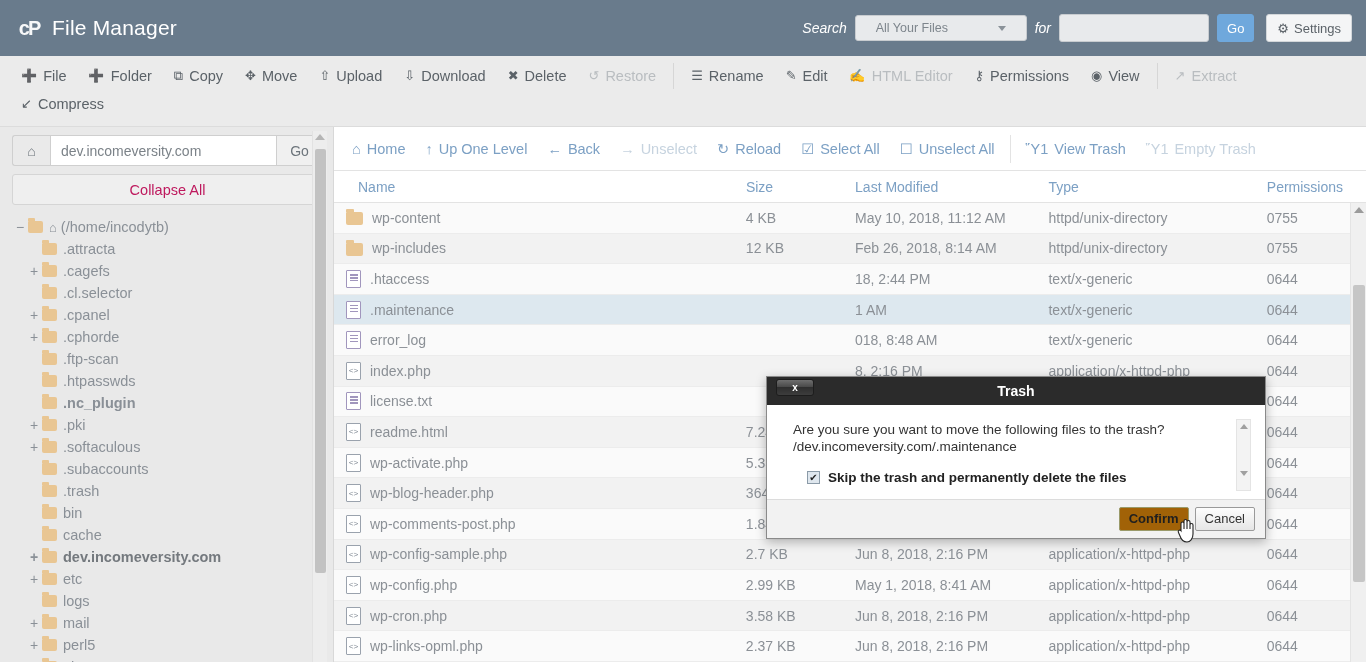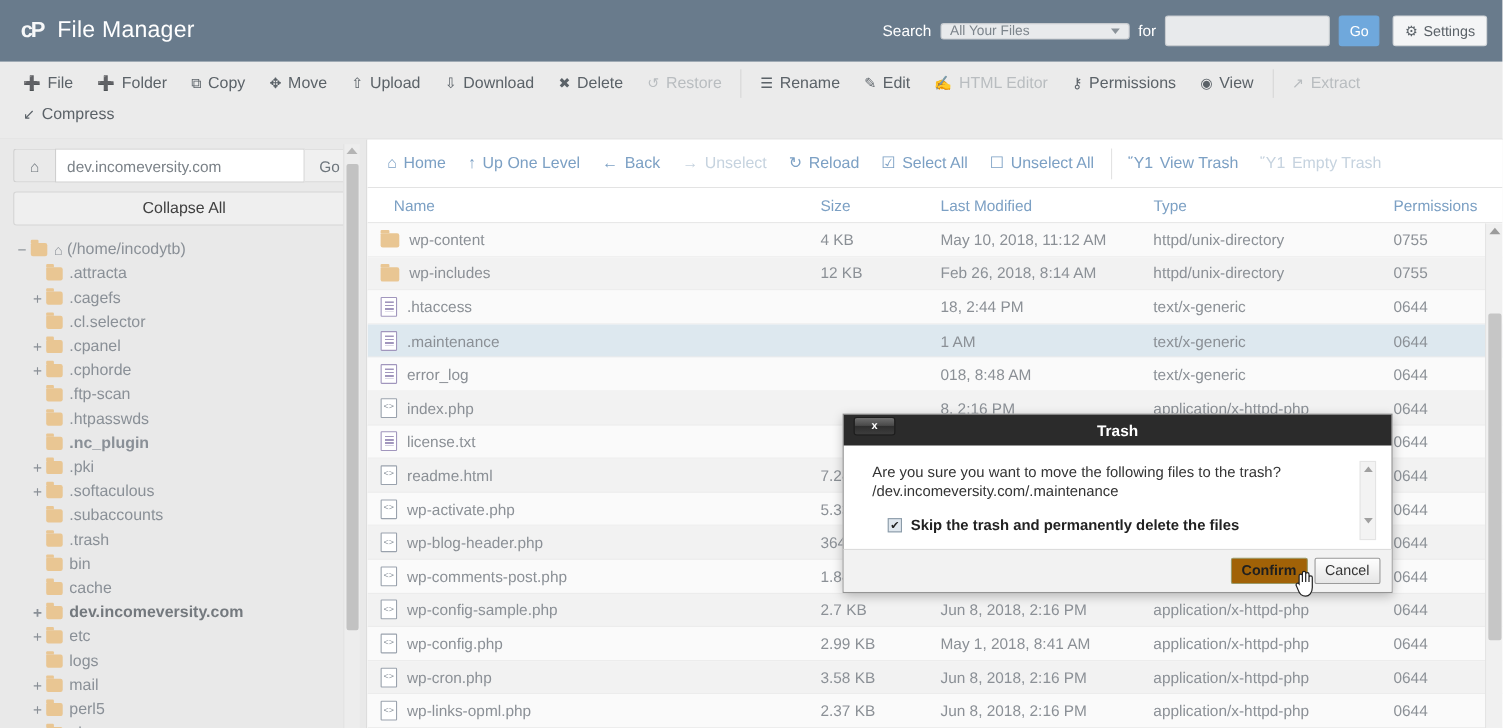--- a/index.html
+++ b/index.html
@@ -39,28 +39,29 @@
   }
   #search-area {
     margin-left: auto;
     display: flex;
     align-items: center;
     gap: 8px;
   }
   .search-label {
     color: #ffffff;
     font-size: 14px;
+    font-style: italic;
   }
   #search-scope {
-    width: 172px; height: 15px;
+    width: 172px; height: 26px;
     background: #e8eaec;
     border: 1px solid #c8ccd0;
     border-radius: 3px;
     display: flex; align-items: center;
-    padding: 0 8px;
+    padding: 0 20px;
     font-size: 12.5px;
     color: #7d858c;
     position: relative;
   }
   #search-scope .caret {
     margin-left: auto;
     border-left: 4px solid transparent;
     border-right: 4px solid transparent;
     border-top: 5px solid #8a9299;
   }
@@ -181,21 +182,21 @@
     cursor: pointer;
   }
   #collapse-all {
     margin-top: 8px;
     height: 31px;
     background: #efefef;
     border: 1px solid #d5d5d5;
     border-radius: 3px;
     display: flex; align-items: center; justify-content: center;
     font-size: 14.5px;
-    color: #404040;
+    color: #be185d;
     cursor: pointer;
   }
   #tree { margin-top: 11px; }
   .tree-node {
     display: flex;
     align-items: center;
     height: 22px;
     font-size: 14.5px;
     color: #8a9097;
     cursor: pointer;

